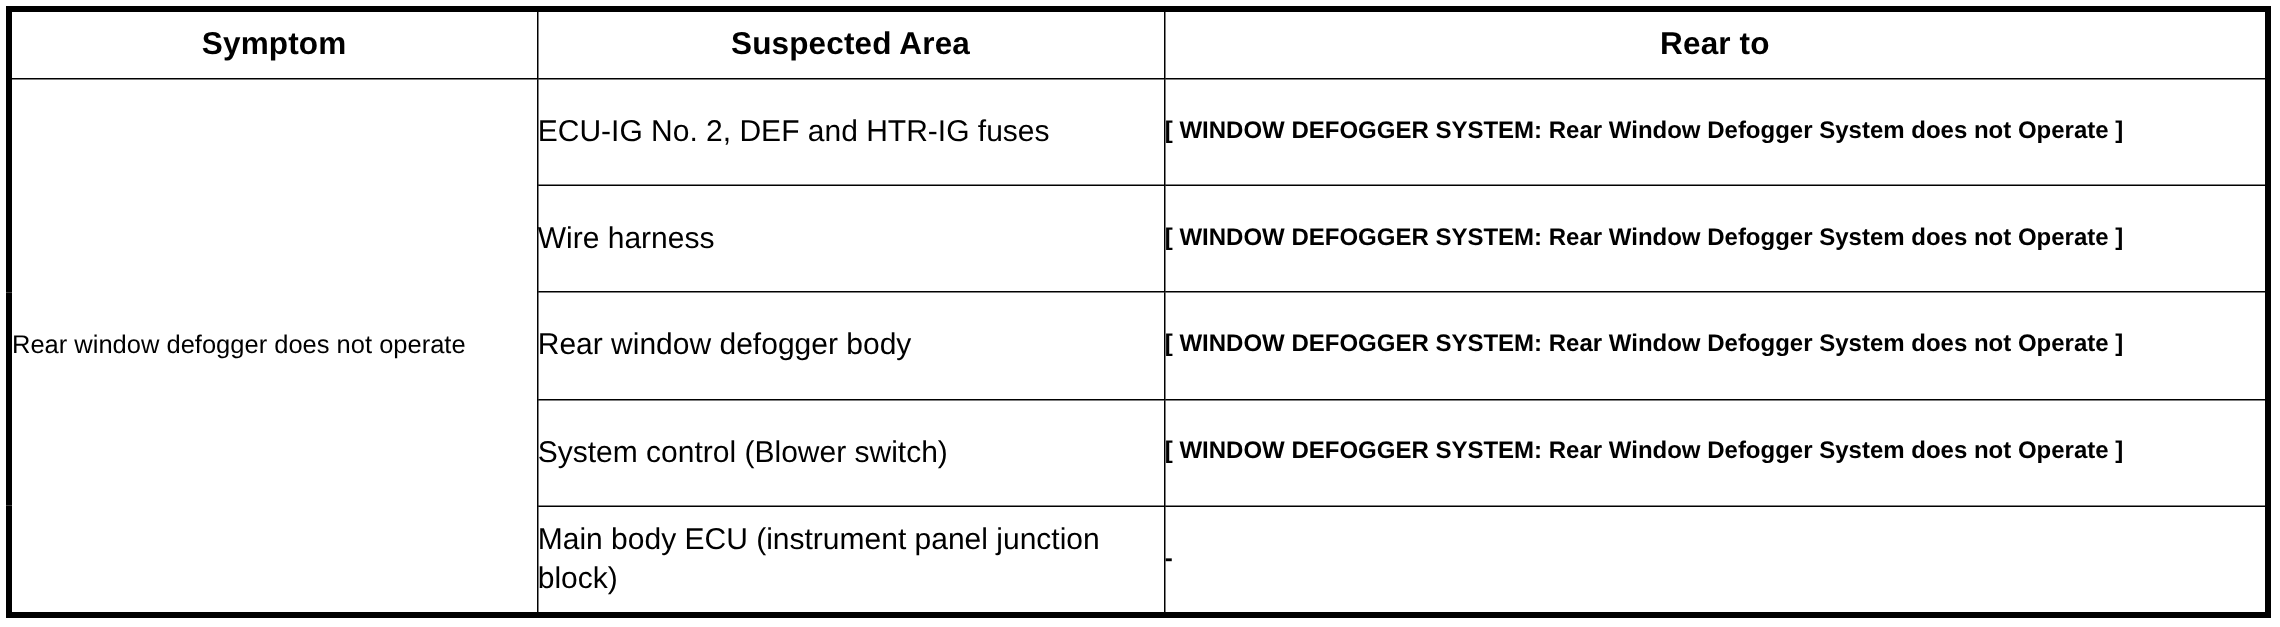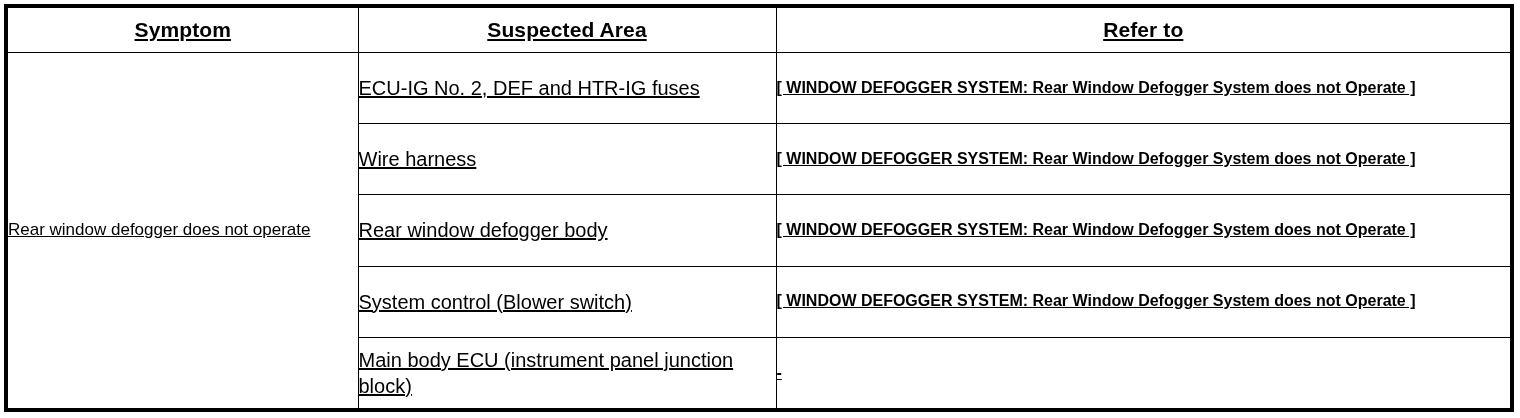--- a/index.html
+++ b/index.html
@@ -14,21 +14,20 @@
     color: #000000;
     overflow: hidden;
   }
 
   .sheet {
     position: relative;
     width: 1520px;
     height: 418px;
     box-sizing: border-box;
     padding: 4px 10px 6px 4px;
-    text-decoration: underline;
   }
 
   table.symptom-table {
     width: 100%;
     height: 100%;
     border-collapse: collapse;
     table-layout: fixed;
     border: 4px solid #000000;
   }
 
@@ -100,21 +99,21 @@
   <table class="symptom-table">
     <colgroup>
       <col class="col-symptom">
       <col class="col-area">
       <col class="col-refer">
     </colgroup>
     <thead>
       <tr>
         <th>Symptom</th>
         <th>Suspected Area</th>
-        <th>Refer to</th>
+        <th>Rear to</th>
       </tr>
     </thead>
     <tbody>
       <tr>
         <td class="symptom-cell" rowspan="5">
           <span class="cell-text">Rear window defogger does not operate</span>
         </td>
         <td class="area-cell">
           <span class="cell-text">ECU-IG No. 2, DEF and HTR-IG fuses</span>
         </td>

